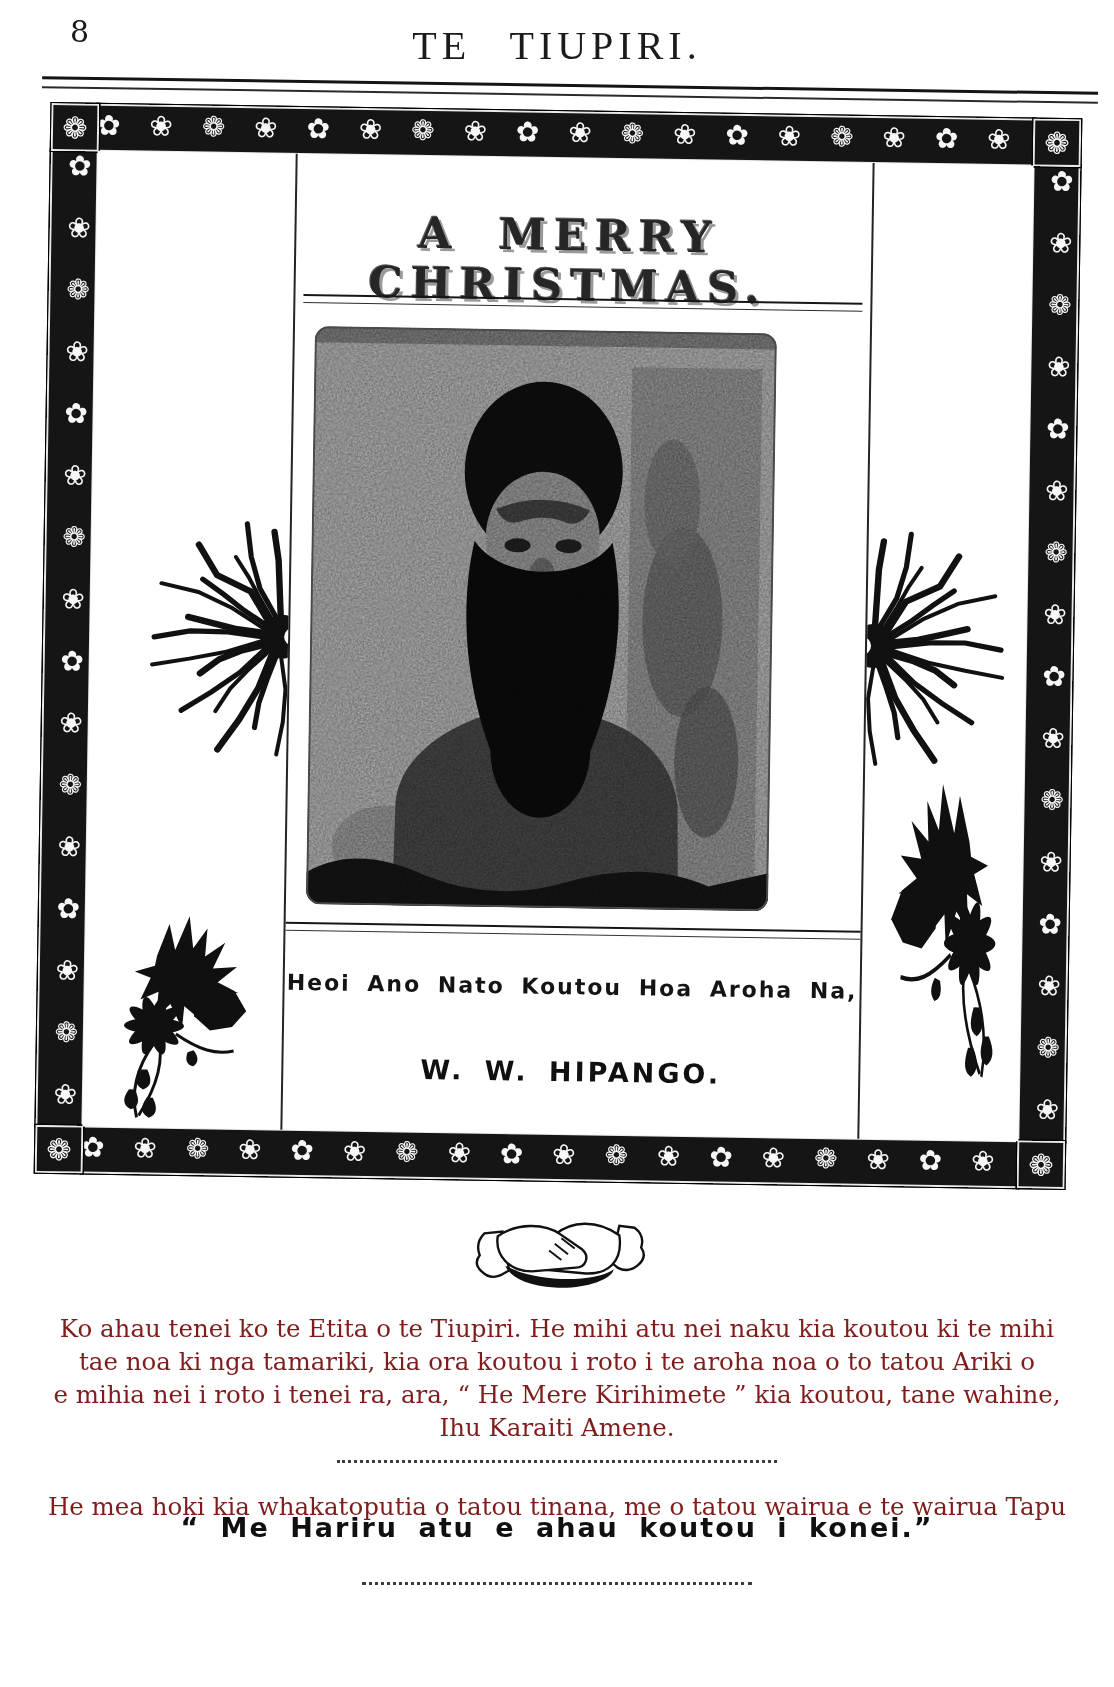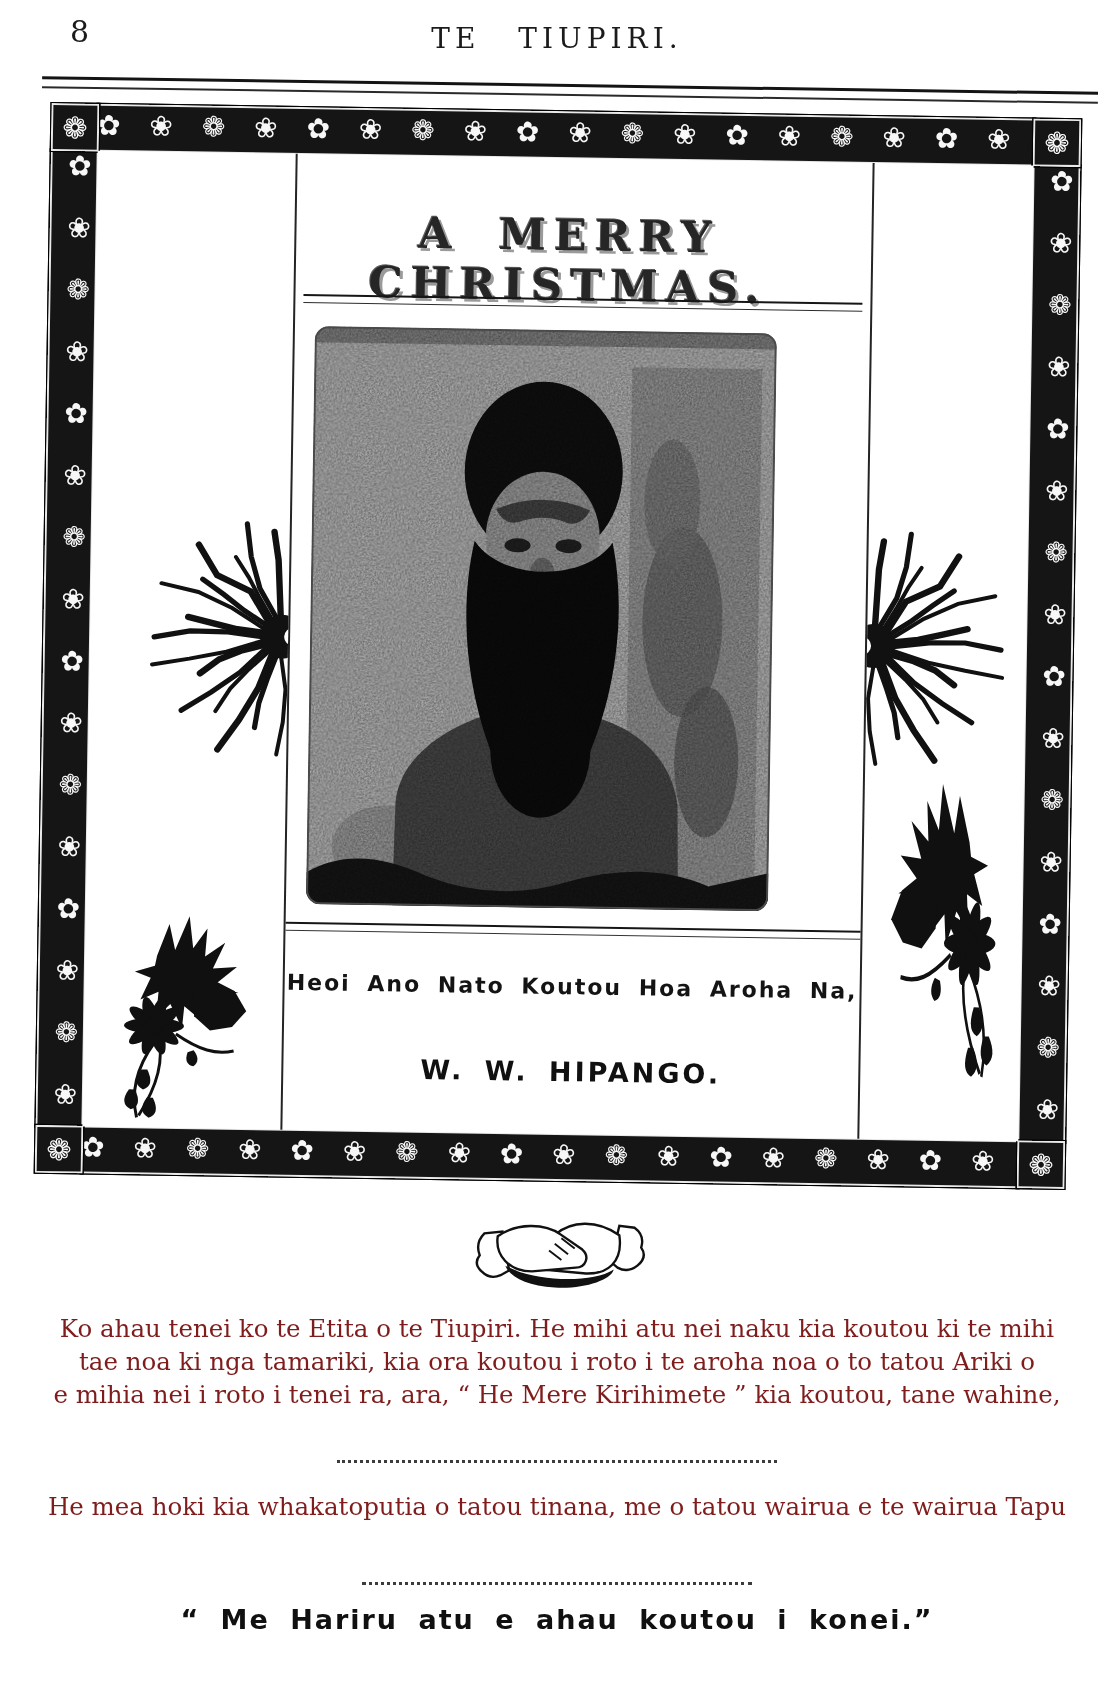--- a/index.html
+++ b/index.html
@@ -4,21 +4,21 @@
 <style>
   html,body{margin:0;padding:0;background:#e8e8e8;}
   .page{
     position:relative;width:1114px;height:1687px;margin:0 auto;
     background:#ffffff;color:#1b1b1b;overflow:hidden;
     font-family:"DejaVu Serif", serif;
   }
   
   .page-number{position:absolute;left:70px;top:14px;font-size:30px;}
   .masthead{position:absolute;left:0;right:0;top:22px;text-align:center;
-    font-size:28px;letter-spacing:5px;word-spacing:24px;}
+    font-size:40px;letter-spacing:5px;word-spacing:24px;font-family:Liberation Serif, serif;}
   .header-rule{position:absolute;left:42px;width:1056px;top:84px;height:7px;
     border-top:3px solid #141414;border-bottom:2px solid #2a2a2a;
     transform:rotate(0.85deg);}
   
   .frame{position:absolute;left:42px;top:110px;width:1032px;height:1072px;
     transform:rotate(0.9deg);}
   .band{position:absolute;background:#151515;overflow:hidden;
     color:#f7f7f7;border:1px solid #000;box-shadow:inset 0 0 0 2px #e9e9e9;}
   .band.top{left:46px;right:46px;top:0;height:48px;}
   .band.bottom{left:46px;right:46px;bottom:0;height:48px;}
@@ -68,21 +68,21 @@
   .handshake{position:absolute;top:1203px;left:467px;}
   .bodytext{position:absolute;left:27px;width:1060px;font-size:24.5px;
     line-height:33px;color:#7f1d1d;}
   .bodytext .tline{text-align:center;white-space:nowrap;}
   .para1{top:1312px;}
   .para2{top:1490px;}
   .dash-divider{position:absolute;left:50%;transform:translateX(-50%);
     border-top:3px dotted #3c3c3c;height:0;}
   .dd1{top:1460px;width:440px;}
   .dd2{top:1582px;width:390px;}
-  .closing-quote{position:absolute;top:1604px;left:0;right:0;text-align:center;
+  .closing-quote{position:absolute;top:1512px;left:0;right:0;text-align:center;
     font-family:"DejaVu Sans",sans-serif;font-weight:bold;font-size:27px;
     letter-spacing:2px;word-spacing:9px;color:#101010;}
 </style>
 </head>
 <body>
 
 <div class="page">
 
   <div class="page-number">8</div>
   <div class="masthead">TE TIUPIRI.</div>
@@ -263,20 +263,21 @@
     <path d="M158,34 C134,17 107,19 91,33 L69,51 C63,60 67,70 78,70 L120,74 C146,76 162,62 158,34 Z" fill="#fff" stroke="#111" stroke-width="2.5"></path>
     <path d="M30,35 C50,21 79,21 96,33 L119,49 C127,56 123,68 112,68 L66,72 C42,72 27,55 30,35 Z" fill="#fff" stroke="#111" stroke-width="2.5"></path>
     <path d="M97,37 l14,11 M90,43 l14,11 M84,50 l13,10" stroke="#111" stroke-width="2" fill="none"></path>
     <path d="M38,66 C70,84 132,84 152,70 C150,81 120,91 90,89 C60,87 42,77 38,66 Z" fill="#111"></path>
   </svg>
 
   <div class="bodytext para1">
     <div class="tline">Ko ahau tenei ko te Etita o te Tiupiri.  He mihi atu nei naku kia koutou ki te mihi</div>
     <div class="tline">tae noa ki nga tamariki, kia ora koutou i roto i te aroha noa o to tatou Ariki o</div>
     <div class="tline">e mihia nei i roto i tenei ra, ara, “ He Mere Kirihimete ” kia koutou, tane wahine,</div>
+    <div class="tline">Ihu Karaiti Amene.</div>
   </div>
 
   <div class="dash-divider dd1"></div>
 
   <div class="bodytext para2">
     <div class="tline">He mea hoki kia whakatoputia o tatou tinana, me o tatou wairua e te wairua Tapu</div>
   </div>
 
   <div class="dash-divider dd2"></div>
 

